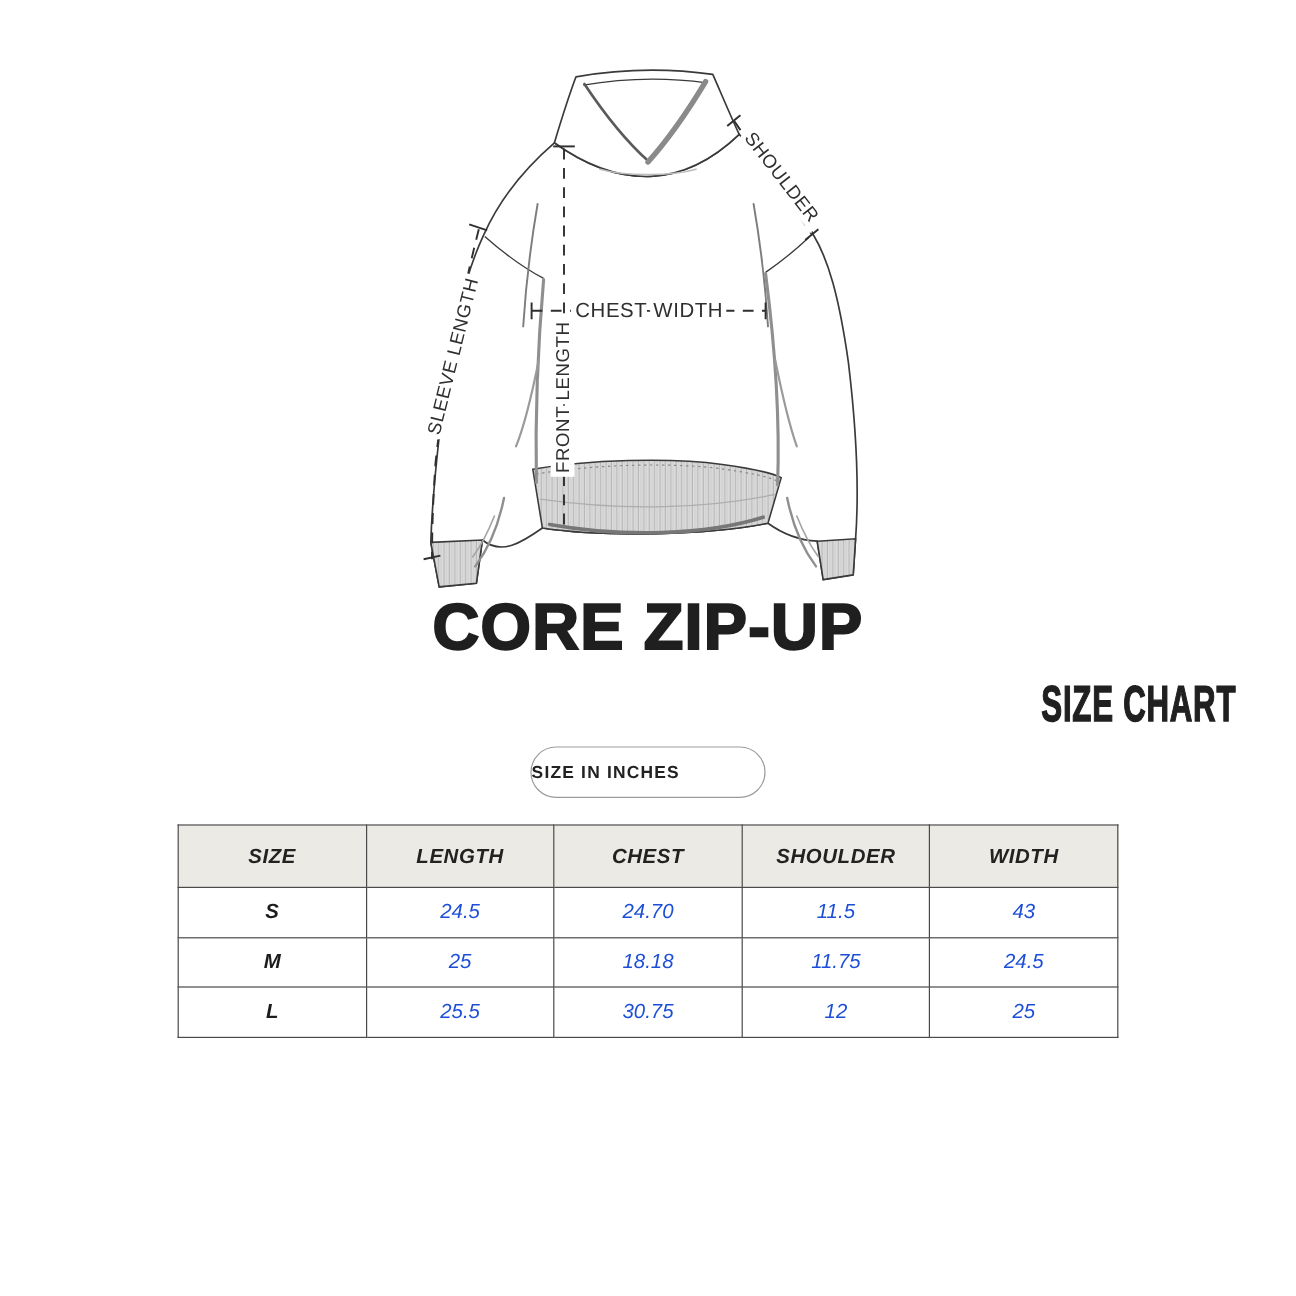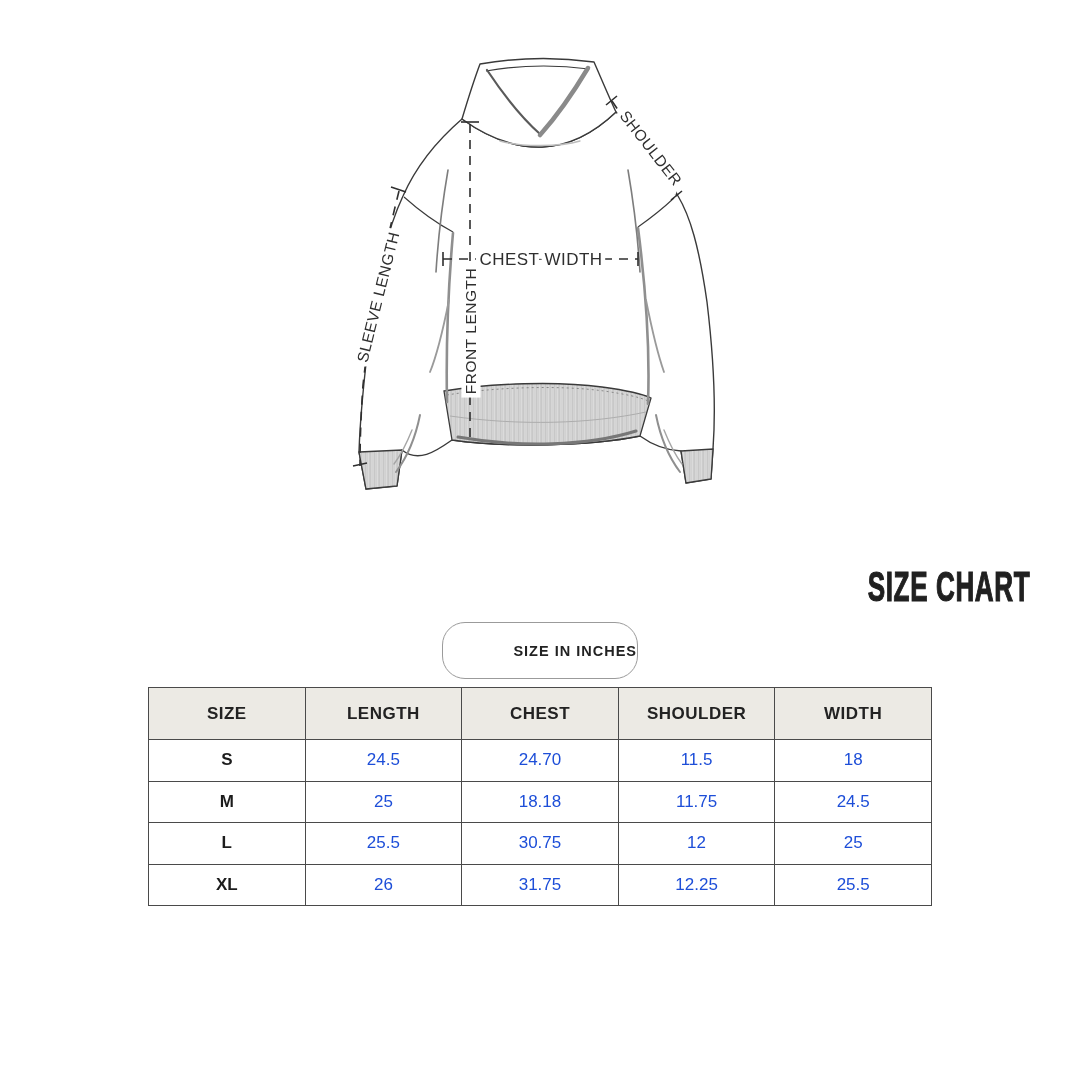--- a/index.html
+++ b/index.html
@@ -26,34 +26,34 @@
     color:var(--text);-webkit-text-stroke:1.8px var(--text);
   }
   .subtitle-wrap{position:absolute;top:563px;left:0;width:100%;text-align:right;}
   .subtitle{
     display:inline-block;transform:scaleX(0.62);transform-origin:center;
     font-size:42px;font-weight:700;letter-spacing:1px;color:#202020;
     -webkit-text-stroke:1.2px #202020;
   }
   .badge{
     position:absolute;top:622px;left:50%;transform:translateX(-50%);
-    width:196px;height:57px;border:1.6px solid var(--badge-border);
+    width:196px;height:43px;border:1.6px solid var(--badge-border);
     border-radius:23px;background:#fff;
-    display:flex;align-items:center;justify-content:flex-end;
+    display:flex;align-items:center;justify-content:flex-start;
     font-size:14.5px;font-weight:700;letter-spacing:1px;color:#222;
   }
 
   
   table.size-table{
     position:absolute;left:148px;top:687px;width:784px;
     border-collapse:collapse;table-layout:fixed;background:#fff;
   }
   .size-table th,.size-table td{
     border:1.6px solid var(--table-border);
-    text-align:center;vertical-align:middle;
+    text-align:center;vertical-align:middle;font-style:italic;
   }
   .size-table th{
     height:52px;background:var(--table-header-bg);
     font-size:17px;font-weight:700;letter-spacing:.5px;color:#222;
   }
   .size-table td{height:41.6px;font-size:17px;color:#1d4ed8;}
   .size-table td.size-cell{font-weight:700;color:#1c1c1c;}
 </style>
 </head>
 <body>
@@ -123,20 +123,21 @@
     </g>
 
     <g font-family="Liberation Sans, sans-serif" fill="#2f2f2f" stroke="#ffffff" stroke-width="9" paint-order="stroke" text-anchor="middle" letter-spacing="0.5">
       <text x="541" y="259" font-size="17" dominant-baseline="central">CHEST WIDTH</text>
       <text font-size="15.5" dominant-baseline="central" transform="translate(470,331) rotate(-90)">FRONT LENGTH</text>
       <text font-size="15.5" dominant-baseline="central" transform="translate(378,297) rotate(-76)">SLEEVE LENGTH</text>
       <text font-size="15.5" dominant-baseline="central" transform="translate(651,148) rotate(52)">SHOULDER</text>
     </g>
   </svg>
 
+  <div class="title">CORE ZIP-UP</div>
 
   <div class="subtitle-wrap">
     <span class="subtitle">SIZE CHART</span>
   </div>
 
   <div class="badge">
     <span>SIZE IN INCHES</span>
   </div>
 
   <table class="size-table">
@@ -148,43 +149,36 @@
           <th>SHOULDER</th>
           <th>WIDTH</th>
         </tr>
     </thead>
     <tbody>
     <tr>
       <td class="size-cell">S</td>
       <td>24.5</td>
       <td>24.70</td>
       <td>11.5</td>
-      <td>18</td>
+      <td>43</td>
     </tr>
 
     <tr>
       <td class="size-cell">M</td>
       <td>25</td>
       <td>18.18</td>
       <td>11.75</td>
       <td>24.5</td>
     </tr>
 
     <tr>
       <td class="size-cell">L</td>
       <td>25.5</td>
       <td>30.75</td>
       <td>12</td>
       <td>25</td>
     </tr>
 
-    <tr>
-      <td class="size-cell">XL</td>
-      <td>26</td>
-      <td>31.75</td>
-      <td>12.25</td>
-      <td>25.5</td>
-    </tr>
 
   </tbody>
   </table>
 
 </div>
 
 </body></html>

